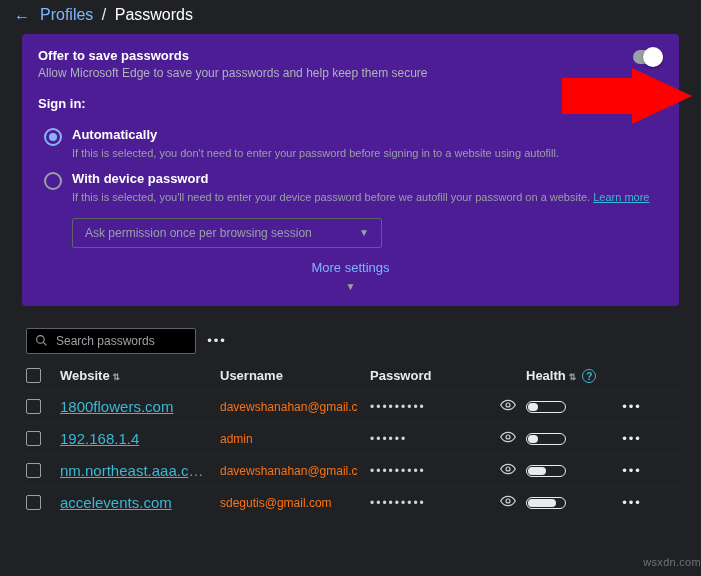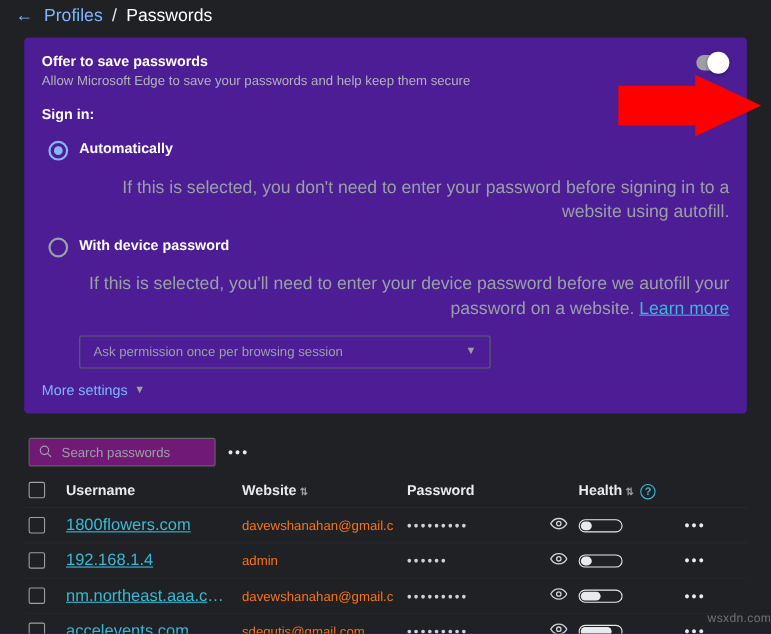--- a/index.html
+++ b/index.html
@@ -48,51 +48,51 @@
     width: 18px; height: 18px; border-radius: 50%; border: 2px solid #9aa0a6; flex: 0 0 18px;
     position: relative; margin-top: 1px;
   }
   .radio.selected { border-color: #8ab4f8; }
   .radio.selected::after {
     content:""; position:absolute; left:3px; top:3px; width:8px; height:8px;
     border-radius:50%; background:#8ab4f8;
   }
   .radio-body { flex: 1; }
   .radio-title { font-weight: 700; font-size: 13px; color: #ffffff; }
-  .radio-sub { color: #9aa0a6; font-size: 16px; margin-top: 18px; line-height: 1.4; text-align: right; }
+  .radio-sub { color: #9aa0a6; font-size: 11px; margin-top: 4px; line-height: 1.4; }
   .learn-link { color: #38b9d6; text-decoration: underline; cursor: pointer; }
   .ask-box {
     margin: 8px 0 12px 34px;
     border: 1px solid #5f6368;
     color: #9aa0a6;
     padding: 7px 12px;
-    width: 374px;
+    width: 310px;
     border-radius: 2px;
     display: flex; justify-content: space-between; align-items: center;
     font-size: 12px;
   }
   .chev { font-size: 10px; color:#9aa0a6; }
   .prompt-row { display:flex; align-items:center; gap:10px; padding: 10px 0 4px 6px; }
   .prompt-title { font-weight: 600; color:#ffffff; }
-  .more-settings { color:#7fb7ff; margin-top:12px; display:flex; align-items:center; gap:6px; font-size:13px; }
+  .more-settings { color:#7fb7ff; margin-top:12px; display:flex; align-items:center; gap:6px; font-size:13px;flex-direction:column; }
   .red-arrow {
     position:absolute; top: 34px; left: 540px; pointer-events:none;
   }
   .saved-head {
     margin: 0 22px 0 22px;
     display:flex; align-items:center; justify-content:space-between;
     padding: 8px 4px;
   }
   .saved-left .count { font-weight:600; font-size:13px; color:#fff; }
   .saved-left .sub { color:#9aa0a6; font-size:11px; margin-top:2px; }
   .saved-right { display:flex; align-items:center; gap:10px; }
   .search-box {
     border:1px solid #5f6368; border-radius:2px; padding:5px 8px;
     display:flex; align-items:center; gap:8px; width:170px; color:#9aa0a6;
-    font-size:12px; background:#701a75;
+    font-size:12px; background:#000000;
   }
   .more-dots { color:#e8eaed; letter-spacing:2px; width:22px; text-align:center; }
   .tbl { margin: 0 22px; }
   .tbl-head, .tbl-row {
     display:grid;
     grid-template-columns: 34px 160px 150px 120px 36px 86px 40px;
     align-items:center;
     padding: 6px 4px;
   }
   .tbl-head { color:#e8eaed; font-weight:600; border-bottom:1px solid rgba(255,255,255,0); }
@@ -193,22 +193,22 @@
     </div>
     <div class="more-dots">•••</div>
   </div>
 </div>
 
 <div class="tbl">
   <div class="tbl-head">
     <div>
         <div class="chk"></div>
       </div>
+    <div><span>Website</span><span class="sort-caret">⇅</span></div>
     <div>Username</div>
-    <div><span>Website</span><span class="sort-caret">⇅</span></div>
     <div>Password</div>
     <div></div>
     <div><span>Health</span><span class="sort-caret">⇅</span><span class="help-q">?</span></div>
     <div></div>
   </div>
 
   <div class="tbl-row">
     <div>
         <div class="chk"></div>
       </div>

